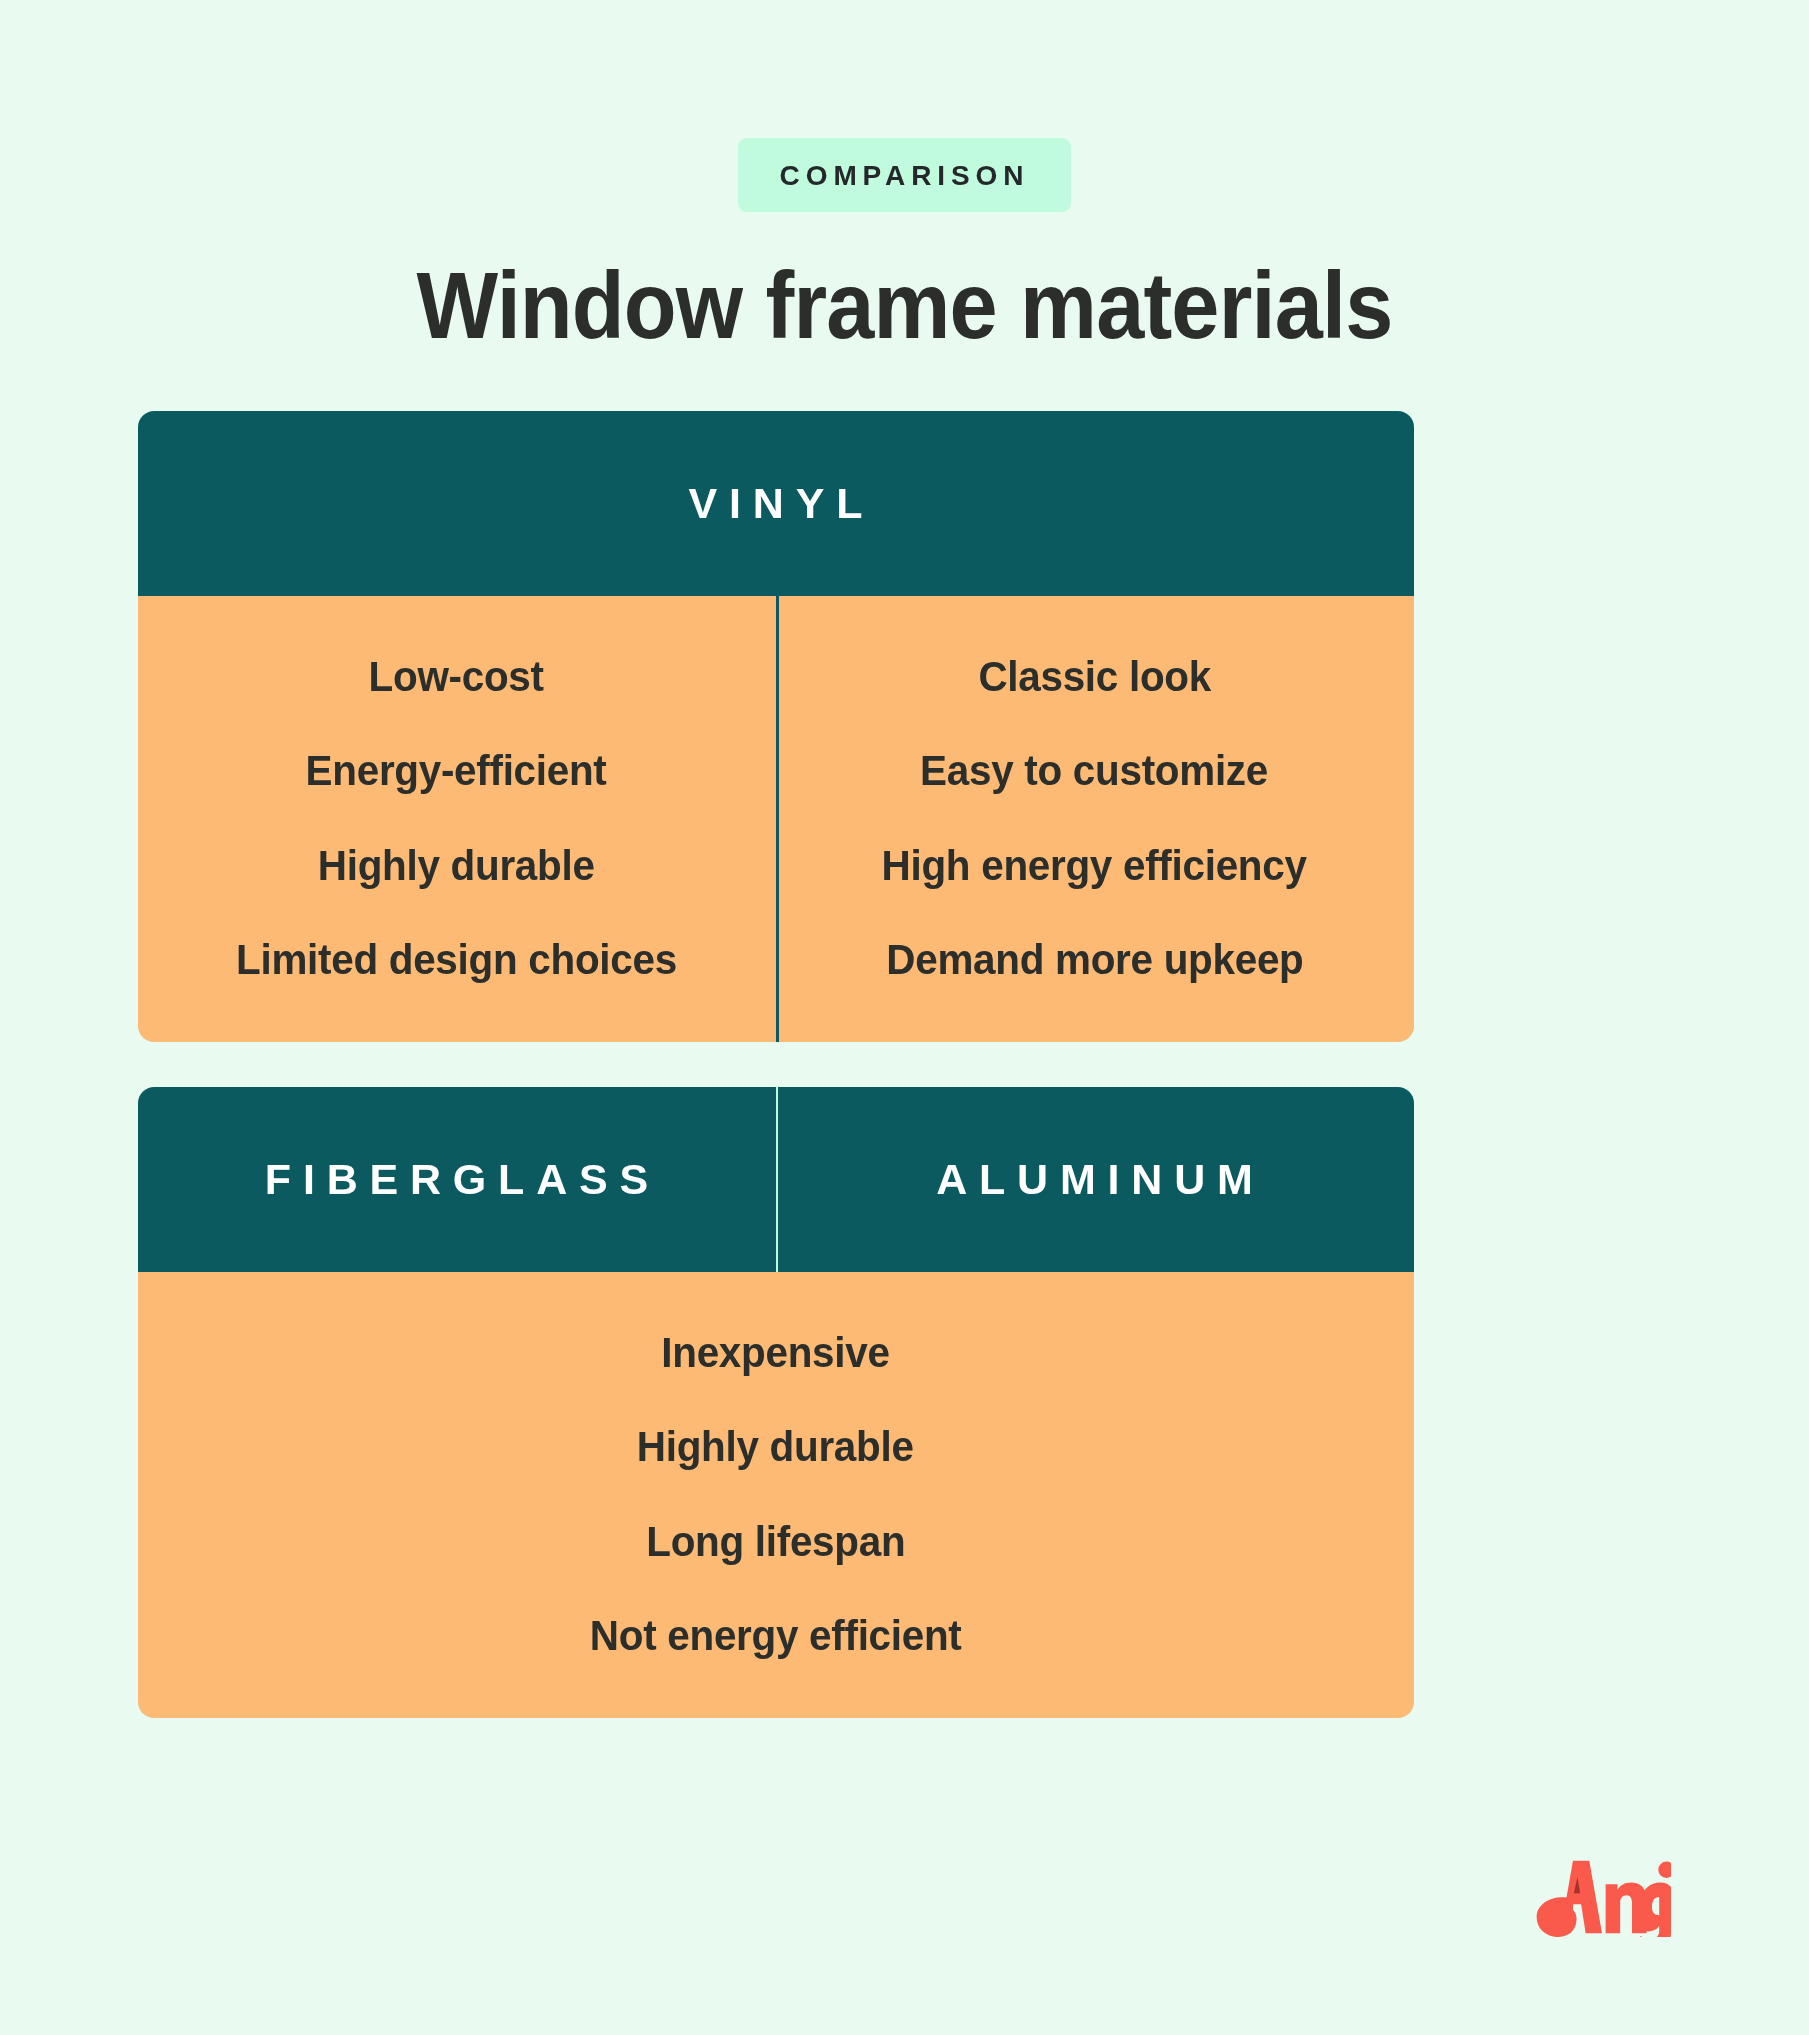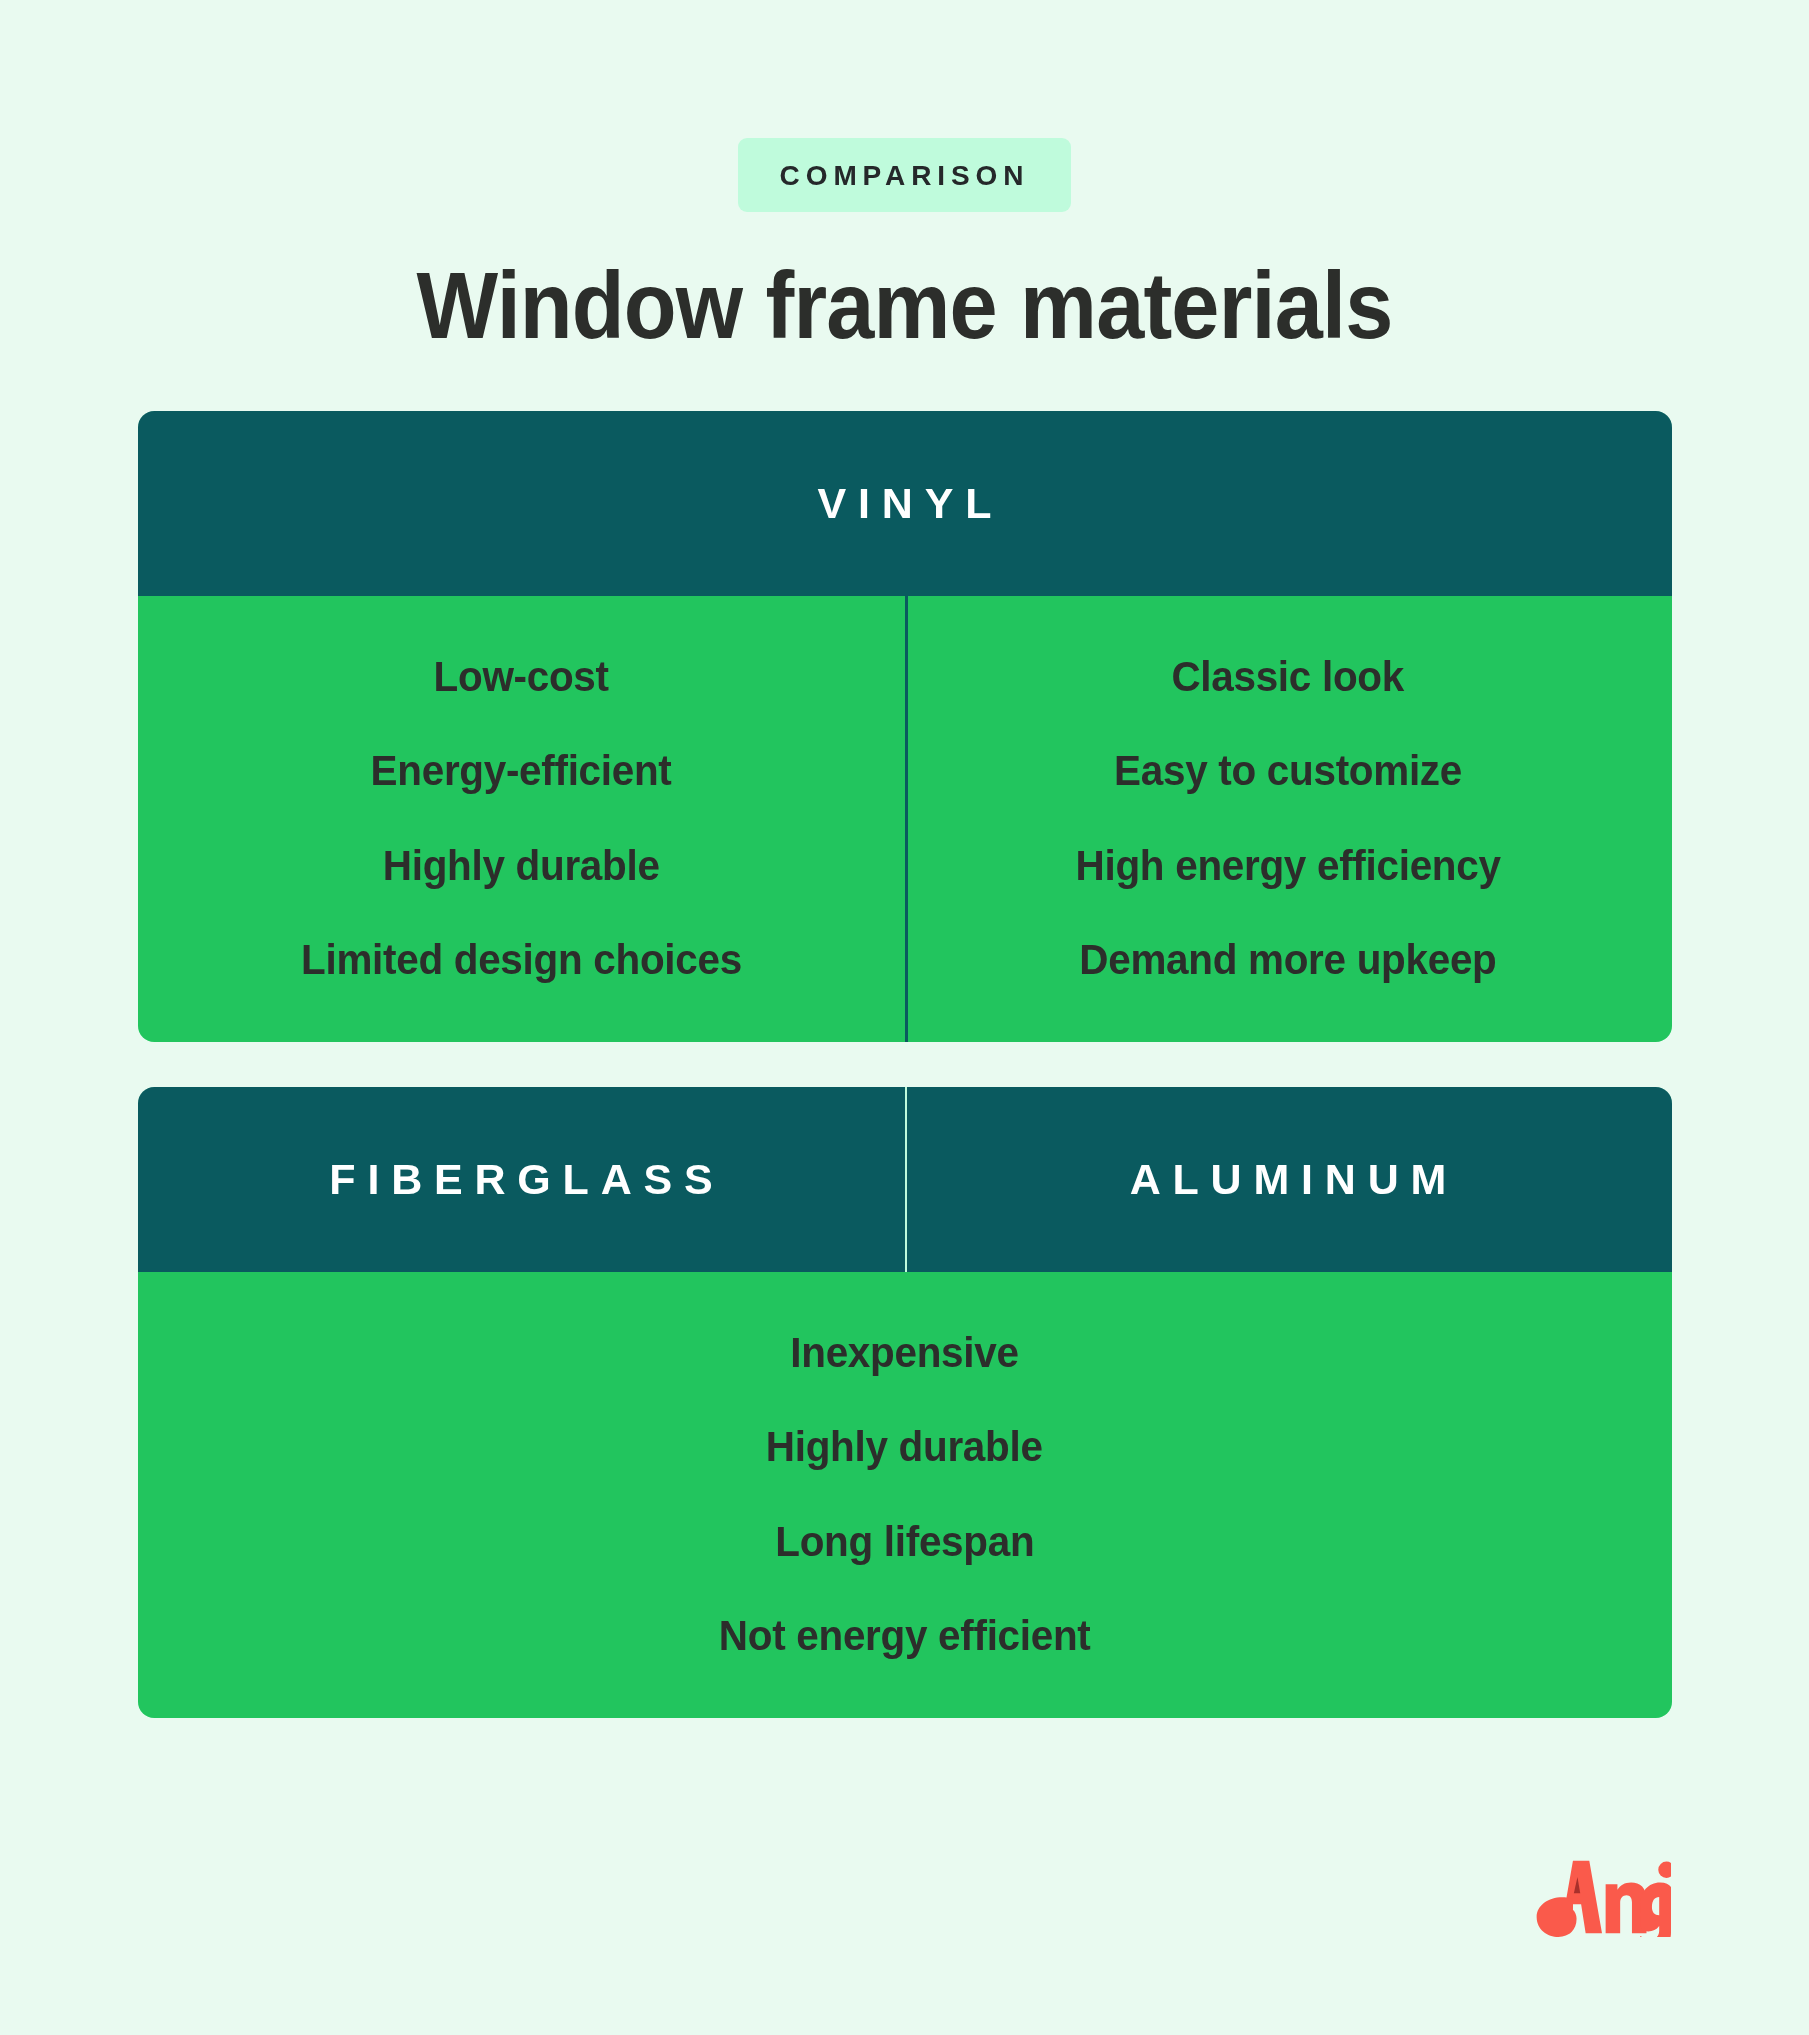--- a/index.html
+++ b/index.html
@@ -52,21 +52,21 @@
   }
 
   
   .cards {
     margin: 0 auto;
     width: 1534px;
     padding-top: 56px;
   }
 
   .card {
-    width: 1534px;
+    width: 1276px;
     border-radius: 16.3px;
     overflow: hidden;
     background: #BFFBDC;
   }
   .card + .card { margin-top: 45px; }
 
   .card-head {
     display: flex;
     background: #0A5A5F;
     height: 185px;
@@ -92,21 +92,21 @@
     font-size: 43px;
     font-weight: 700;
     letter-spacing: 11.8px;
     text-indent: 11.8px;
     line-height: 1;
     font-family: "Liberation Sans", sans-serif;
   }
 
   .card-body {
     display: flex;
-    background: #22c55e;
+    background: #fdba74;
     min-height: 446px;
   }
   .card-body .cell {
     flex: 1 1 50%;
     display: flex;
     flex-direction: column;
     justify-content: center;
     align-items: center;
     position: relative;
     padding: 40px 23.5px 42px 23.5px;

